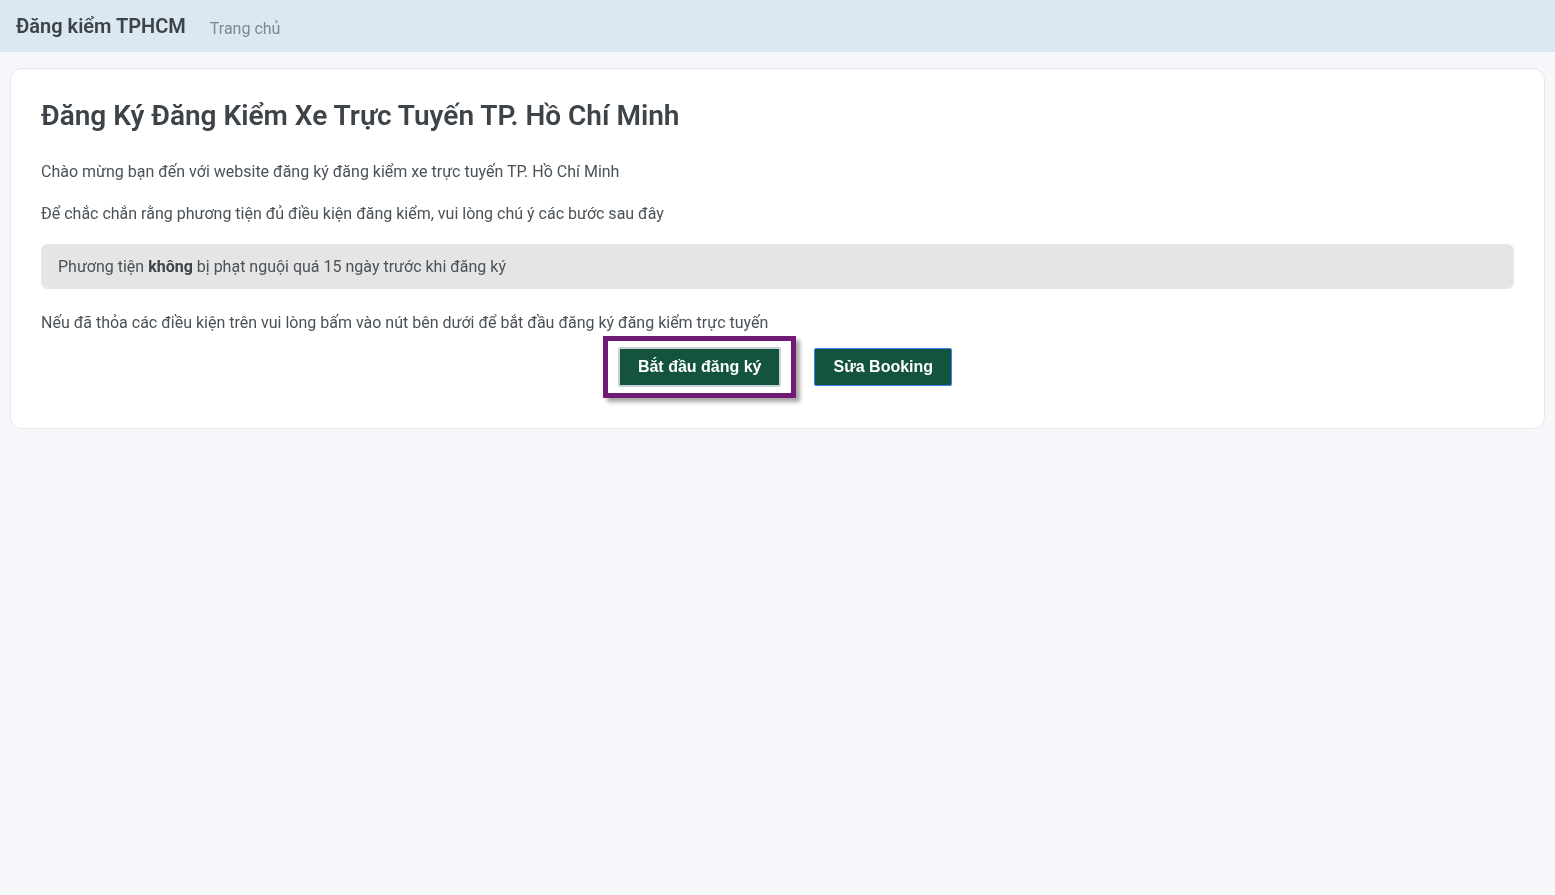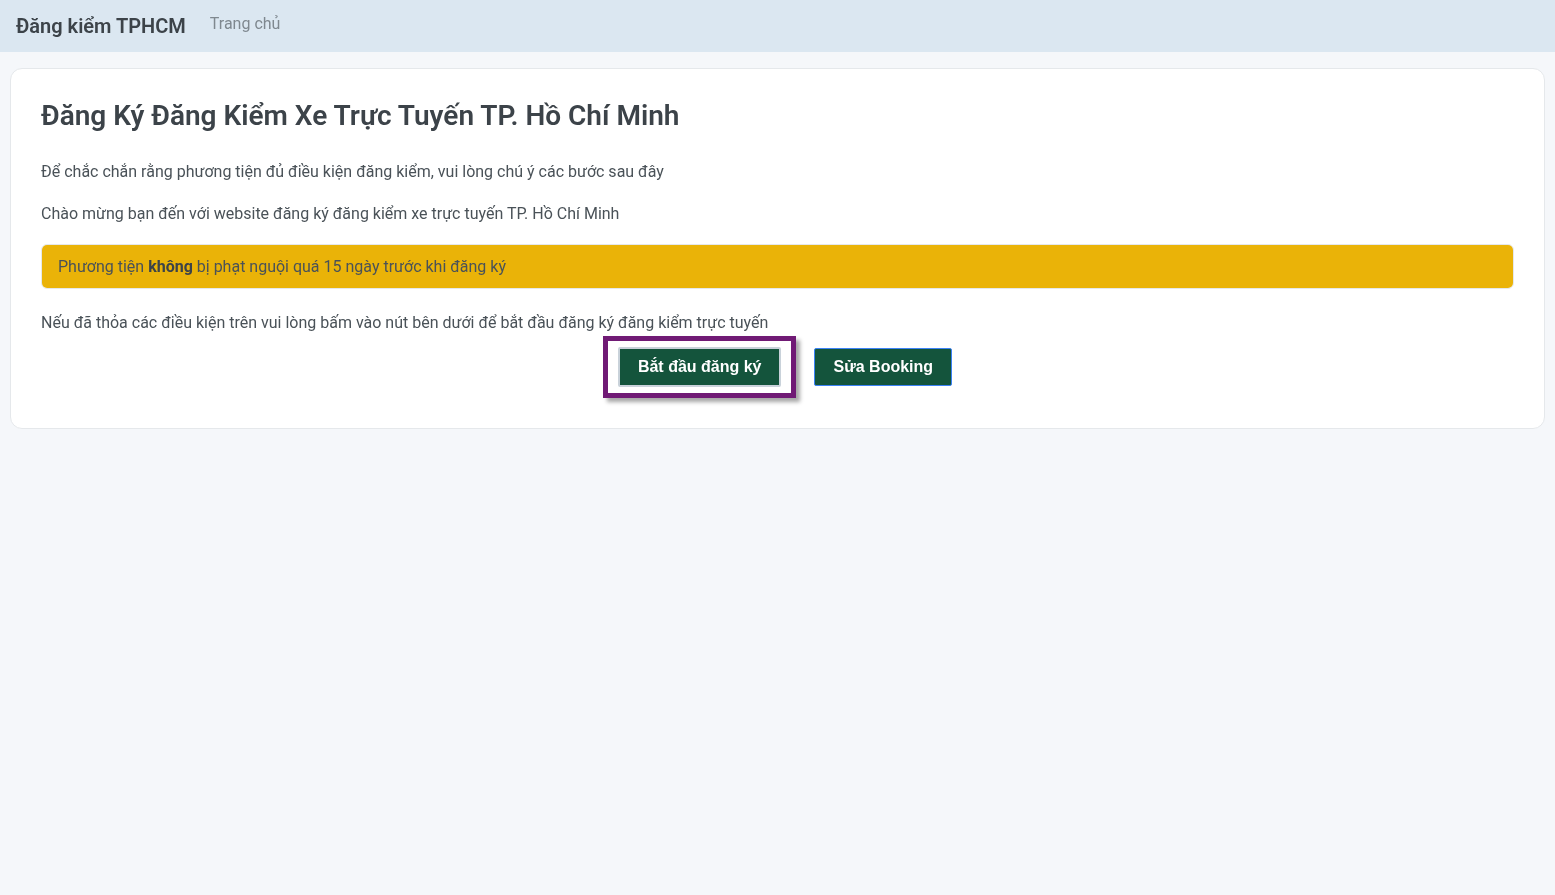--- a/index.html
+++ b/index.html
@@ -10,21 +10,21 @@
     body {
       font-family: -apple-system, BlinkMacSystemFont, "Segoe UI", Roboto, "Helvetica Neue", Arial, sans-serif;
       background-color: #f5f7fa;
       color: #424950;
       font-size: 16px;
     }
     .navbar {
       background-color: #dbe7f1;
       padding: 14px 16px;
       display: flex;
-      align-items: flex-start;
+      align-items: flex-end;
       gap: 24px;
     }
     .navbar-brand {
       font-size: 20px;
       font-weight: 600;
       color: #3c4349;
       cursor: pointer;
     }
     .navbar-link {
       font-size: 16px;
@@ -56,21 +56,21 @@
       border: 1px solid #e5e8eb;
       border-radius: 6px;
       margin-bottom: 24px;
       overflow: hidden;
     }
     .requirement-item {
       padding: 12px 16px;
       font-size: 16px;
       color: #4a5258;
       border-bottom: 1px solid #e5e8eb;
-      background-color: #eab308;
+      background-color: #e5e5e5;
     }
     .requirement-item:last-child {
       border-bottom: none;
     }
     .requirement-item strong {
       font-weight: 700;
       color: #3c4349;
     }
     .cta-text {
       font-size: 16px;
@@ -108,22 +108,22 @@
 <body>
 
 <div class="navbar">
   <span class="navbar-brand">Đăng kiểm TPHCM</span>
   <span class="navbar-link">Trang chủ</span>
 </div>
 
 <div class="container">
   <div class="card">
     <h1 class="page-title">Đăng Ký Đăng Kiểm Xe Trực Tuyến TP. Hồ Chí Minh</h1>
+    <p class="intro-text">Chào mừng bạn đến với website đăng ký đăng kiểm xe trực tuyến TP. Hồ Chí Minh</p>
     <p class="intro-text">Để chắc chắn rằng phương tiện đủ điều kiện đăng kiểm, vui lòng chú ý các bước sau đây</p>
-    <p class="intro-text">Chào mừng bạn đến với website đăng ký đăng kiểm xe trực tuyến TP. Hồ Chí Minh</p>
 
     <div class="requirements-list">
       <div class="requirement-item">
         <span>Phương tiện </span><strong>không</strong><span> bị phạt nguội quá 15 ngày trước khi đăng ký</span>
       </div>
     </div>
 
     <p class="cta-text">Nếu đã thỏa các điều kiện trên vui lòng bấm vào nút bên dưới để bắt đầu đăng ký đăng kiểm trực tuyến</p>
 
     <div class="button-row">

